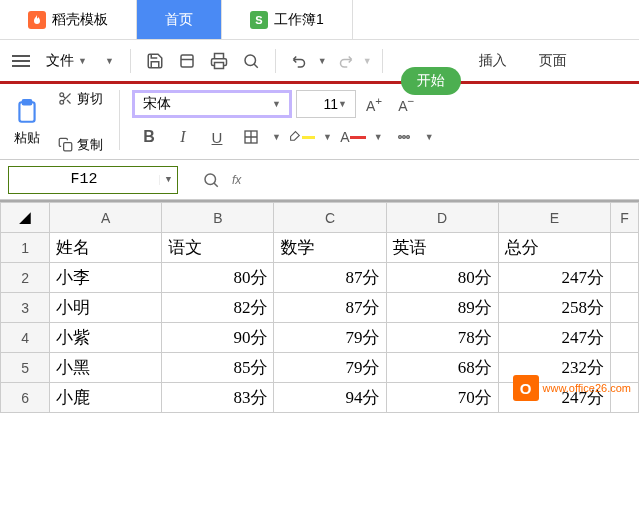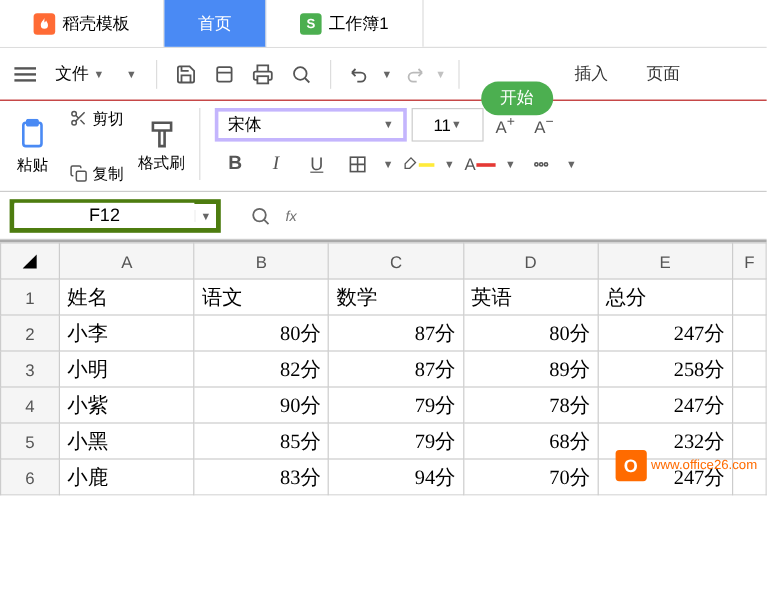--- a/index.html
+++ b/index.html
@@ -7,52 +7,52 @@
     
     
     .doc-tabs { display: flex; height: 40px; border-bottom: 1px solid #ddd; }
     .doc-tab { display: flex; align-items: center; padding: 0 28px; border-right: 1px solid #ddd; background: #fff; cursor: pointer; gap: 6px; }
     .doc-tab.active { background: #4a8af4; color: #fff; }
     .doc-tab-icon { width: 18px; height: 18px; display: flex; align-items: center; justify-content: center; border-radius: 3px; }
     .icon-fire { background: #ff6b35; color: #fff; font-size: 11px; }
     .icon-sheet { background: #4caf50; color: #fff; font-size: 11px; font-weight: bold; }
     
     
-    .toolbar1 { display: flex; align-items: center; height: 44px; padding: 0 8px; border-bottom: 1px solid #b91c1c; gap: 4px; }
+    .toolbar1 { display: flex; align-items: center; height: 44px; padding: 0 8px; border-bottom: 3px solid #b91c1c; gap: 4px; }
     .menu-icon { display: inline-flex; flex-direction: column; gap: 3px; padding: 4px; }
     .menu-icon span { width: 18px; height: 2px; background: #555; }
     .file-menu { display: flex; align-items: center; gap: 4px; padding: 4px 8px; cursor: pointer; }
     .dropdown-arrow { font-size: 9px; color: #666; }
     .vsep { width: 1px; height: 24px; background: #ddd; margin: 0 6px; }
     .tb-icon { width: 28px; height: 28px; display: flex; align-items: center; justify-content: center; color: #555; cursor: pointer; border-radius: 3px; }
     .start-btn { background: #4caf50; color: #fff; padding: 5px 16px; border-radius: 15px; cursor: pointer; margin-left: 8px; margin-top: 40px; }
     .menu-text { padding: 0 14px; cursor: pointer; color: #333; }
     
     
     .toolbar2 { display: flex; align-items: stretch; height: 76px; border-bottom: 1px solid #ccc; padding: 6px 8px; gap: 6px; }
     .tb-group { display: flex; align-items: center; gap: 8px; }
     .paste-group { display: flex; flex-direction: column; align-items: center; justify-content: center; gap: 2px; padding: 0 4px; }
     .paste-icon { width: 30px; height: 30px; display: flex; align-items: center; justify-content: center; }
     .small-btn { display: flex; align-items: center; gap: 4px; font-size: 13px; cursor: pointer; padding: 2px 4px; }
     .cut-copy { display: flex; flex-direction: column; gap: 24px; justify-content: center; }
     .format-brush { display: flex; flex-direction: column; align-items: center; gap: 2px; cursor: pointer; }
     .font-row { display: flex; align-items: center; gap: 4px; }
     .font-select { border: 3px solid #c4b5fd; padding: 4px 8px; min-width: 160px; height: 28px; display: flex; align-items: center; justify-content: space-between; background: #fff; cursor: pointer; }
-    .size-select { border: 1px solid #ccc; padding: 4px 8px; width: 60px; height: 28px; display: flex; align-items: center; justify-content: center; background: #fff; cursor: pointer; }
+    .size-select { border: 1px solid #ccc; padding: 4px 8px; width: 60px; height: 28px; display: flex; align-items: center; justify-content: flex-end; background: #fff; cursor: pointer; }
     .font-tools { display: flex; flex-direction: column; gap: 6px; }
     .font-btn-row { display: flex; align-items: center; gap: 8px; padding: 0 4px; }
     .fmt-btn { width: 26px; height: 26px; display: flex; align-items: center; justify-content: center; cursor: pointer; color: #555; }
     .bold { font-weight: bold; font-size: 16px; }
     .italic { font-style: italic; font-size: 16px; font-family: serif; }
     .underline { text-decoration: underline; font-size: 15px; }
     .fontsize-btn { font-size: 14px; cursor: pointer; color: #555; padding: 0 6px; }
     
     
     .formula-row { display: flex; align-items: center; height: 40px; border-bottom: 1px solid #ccc; }
-    .name-box { display: flex; align-items: center; border: 4px solid #4d7c0f; margin: 4px 8px; height: 28px; background: #fff; }
+    .name-box { display: flex; align-items: center; border: 1px solid #4d7c0f; margin: 4px 8px; height: 28px; background: #fff; font-family: Liberation Mono, monospace; }
     .name-input { border: none; outline: none; width: 150px; text-align: center; font-size: 15px; font-family: inherit; padding: 2px; }
     .name-dd { width: 18px; text-align: center; font-size: 9px; color: #666; cursor: pointer; border-left: 1px solid #eee; }
     .fx-area { display: flex; align-items: center; gap: 12px; padding: 0 16px; }
     .fx-icon { cursor: pointer; color: #737373; font-size: 12px; }
     .formula-input { border: none; outline: none; flex: 1; height: 26px; padding: 0 8px; }
     
     
     .sheet { border-top: 2px solid #aaa; font-family: SimSun, serif; }
     .sheet table { border-collapse: collapse; width: 100%; }
     .sheet th, .sheet td { border: 1px solid #ccc; height: 30px; }
@@ -170,26 +170,20 @@
             </svg>
         <span>剪切</span>
       </span>
       <span class="small-btn">
         <svg width="15" height="15" viewBox="0 0 24 24" fill="none" stroke="#555" stroke-width="2">
               <rect x="9" y="9" width="13" height="13" rx="2"></rect>
               <path d="M5 15H4a2 2 0 01-2-2V4a2 2 0 012-2h9a2 2 0 012 2v1"></path>
             </svg>
         <span>复制</span>
       </span>
-    </div>
-    <div class="format-brush">
-      <svg width="26" height="26" viewBox="0 0 24 24" fill="none" stroke="#555" stroke-width="2">
-            <path d="M5 3h14v6H5zM10 9v12h4V9"></path>
-          </svg>
-      <span style="font-size:13px;">格式刷</span>
     </div>
   </div>
   <span class="vsep" style="height:60px;"></span>
   <div class="font-tools">
     <div class="font-row">
       <div class="font-select">
         <span>宋体</span>
         <span class="dropdown-arrow">▼</span>
       </div>
       <div class="size-select">

